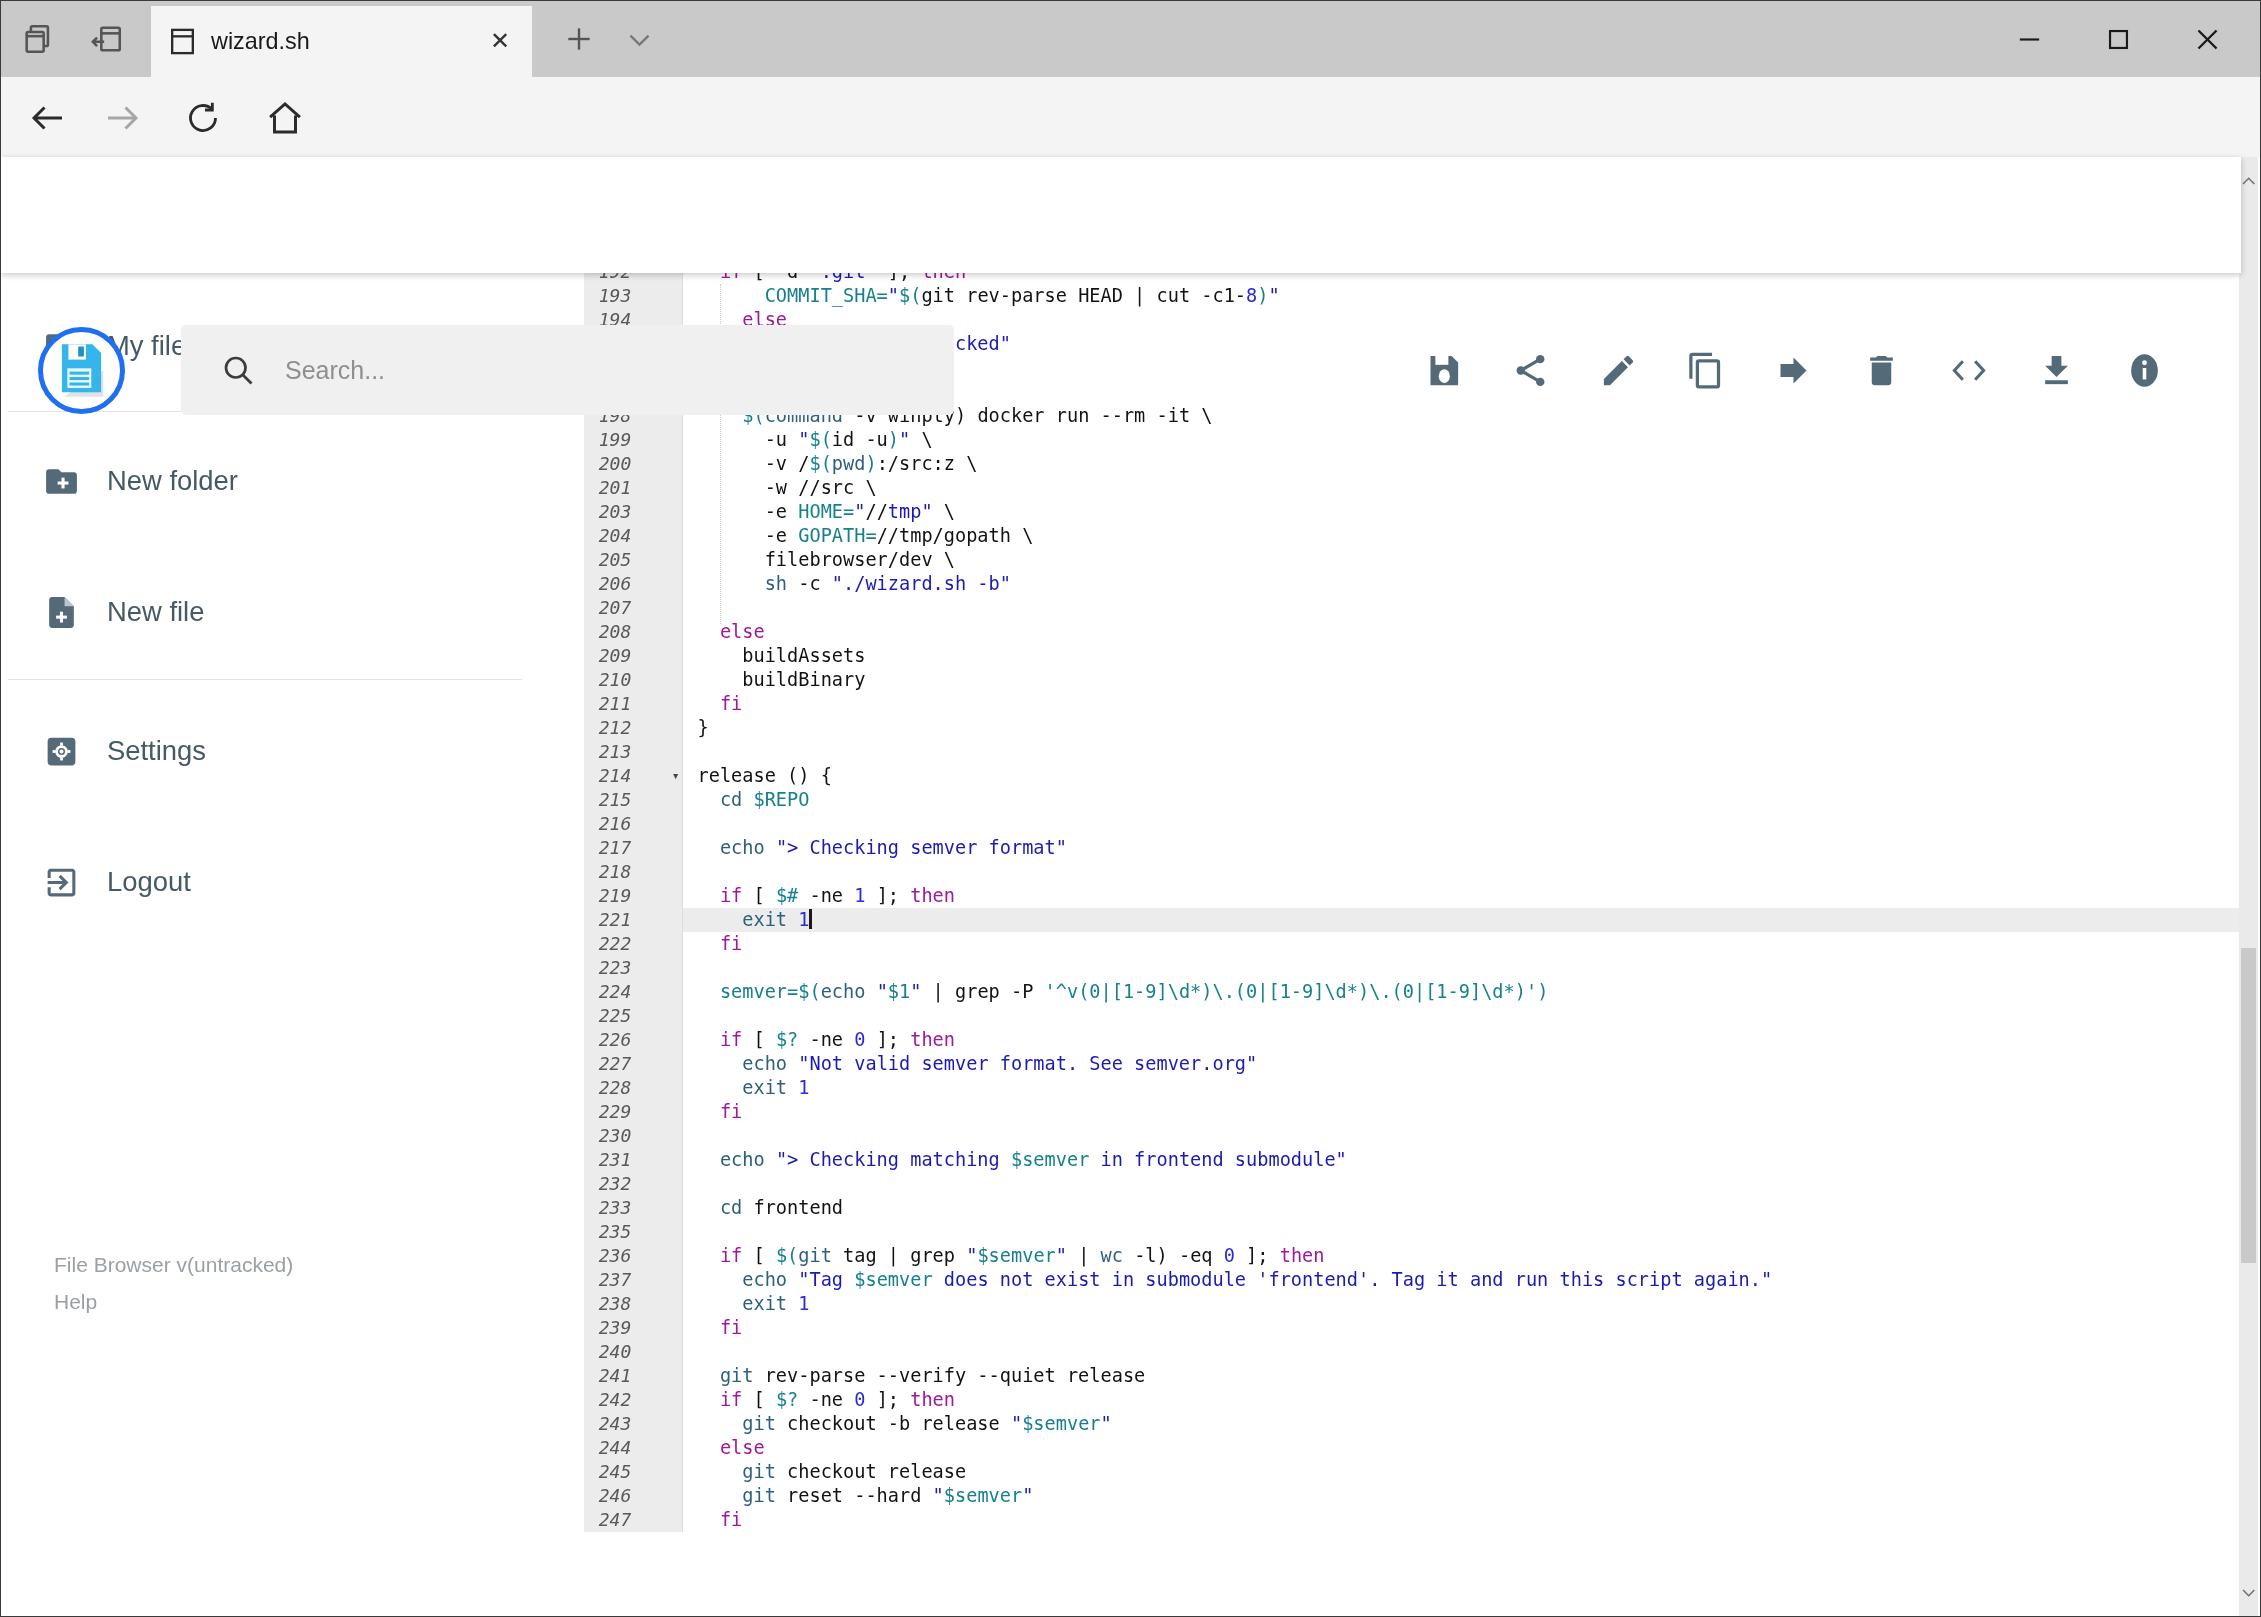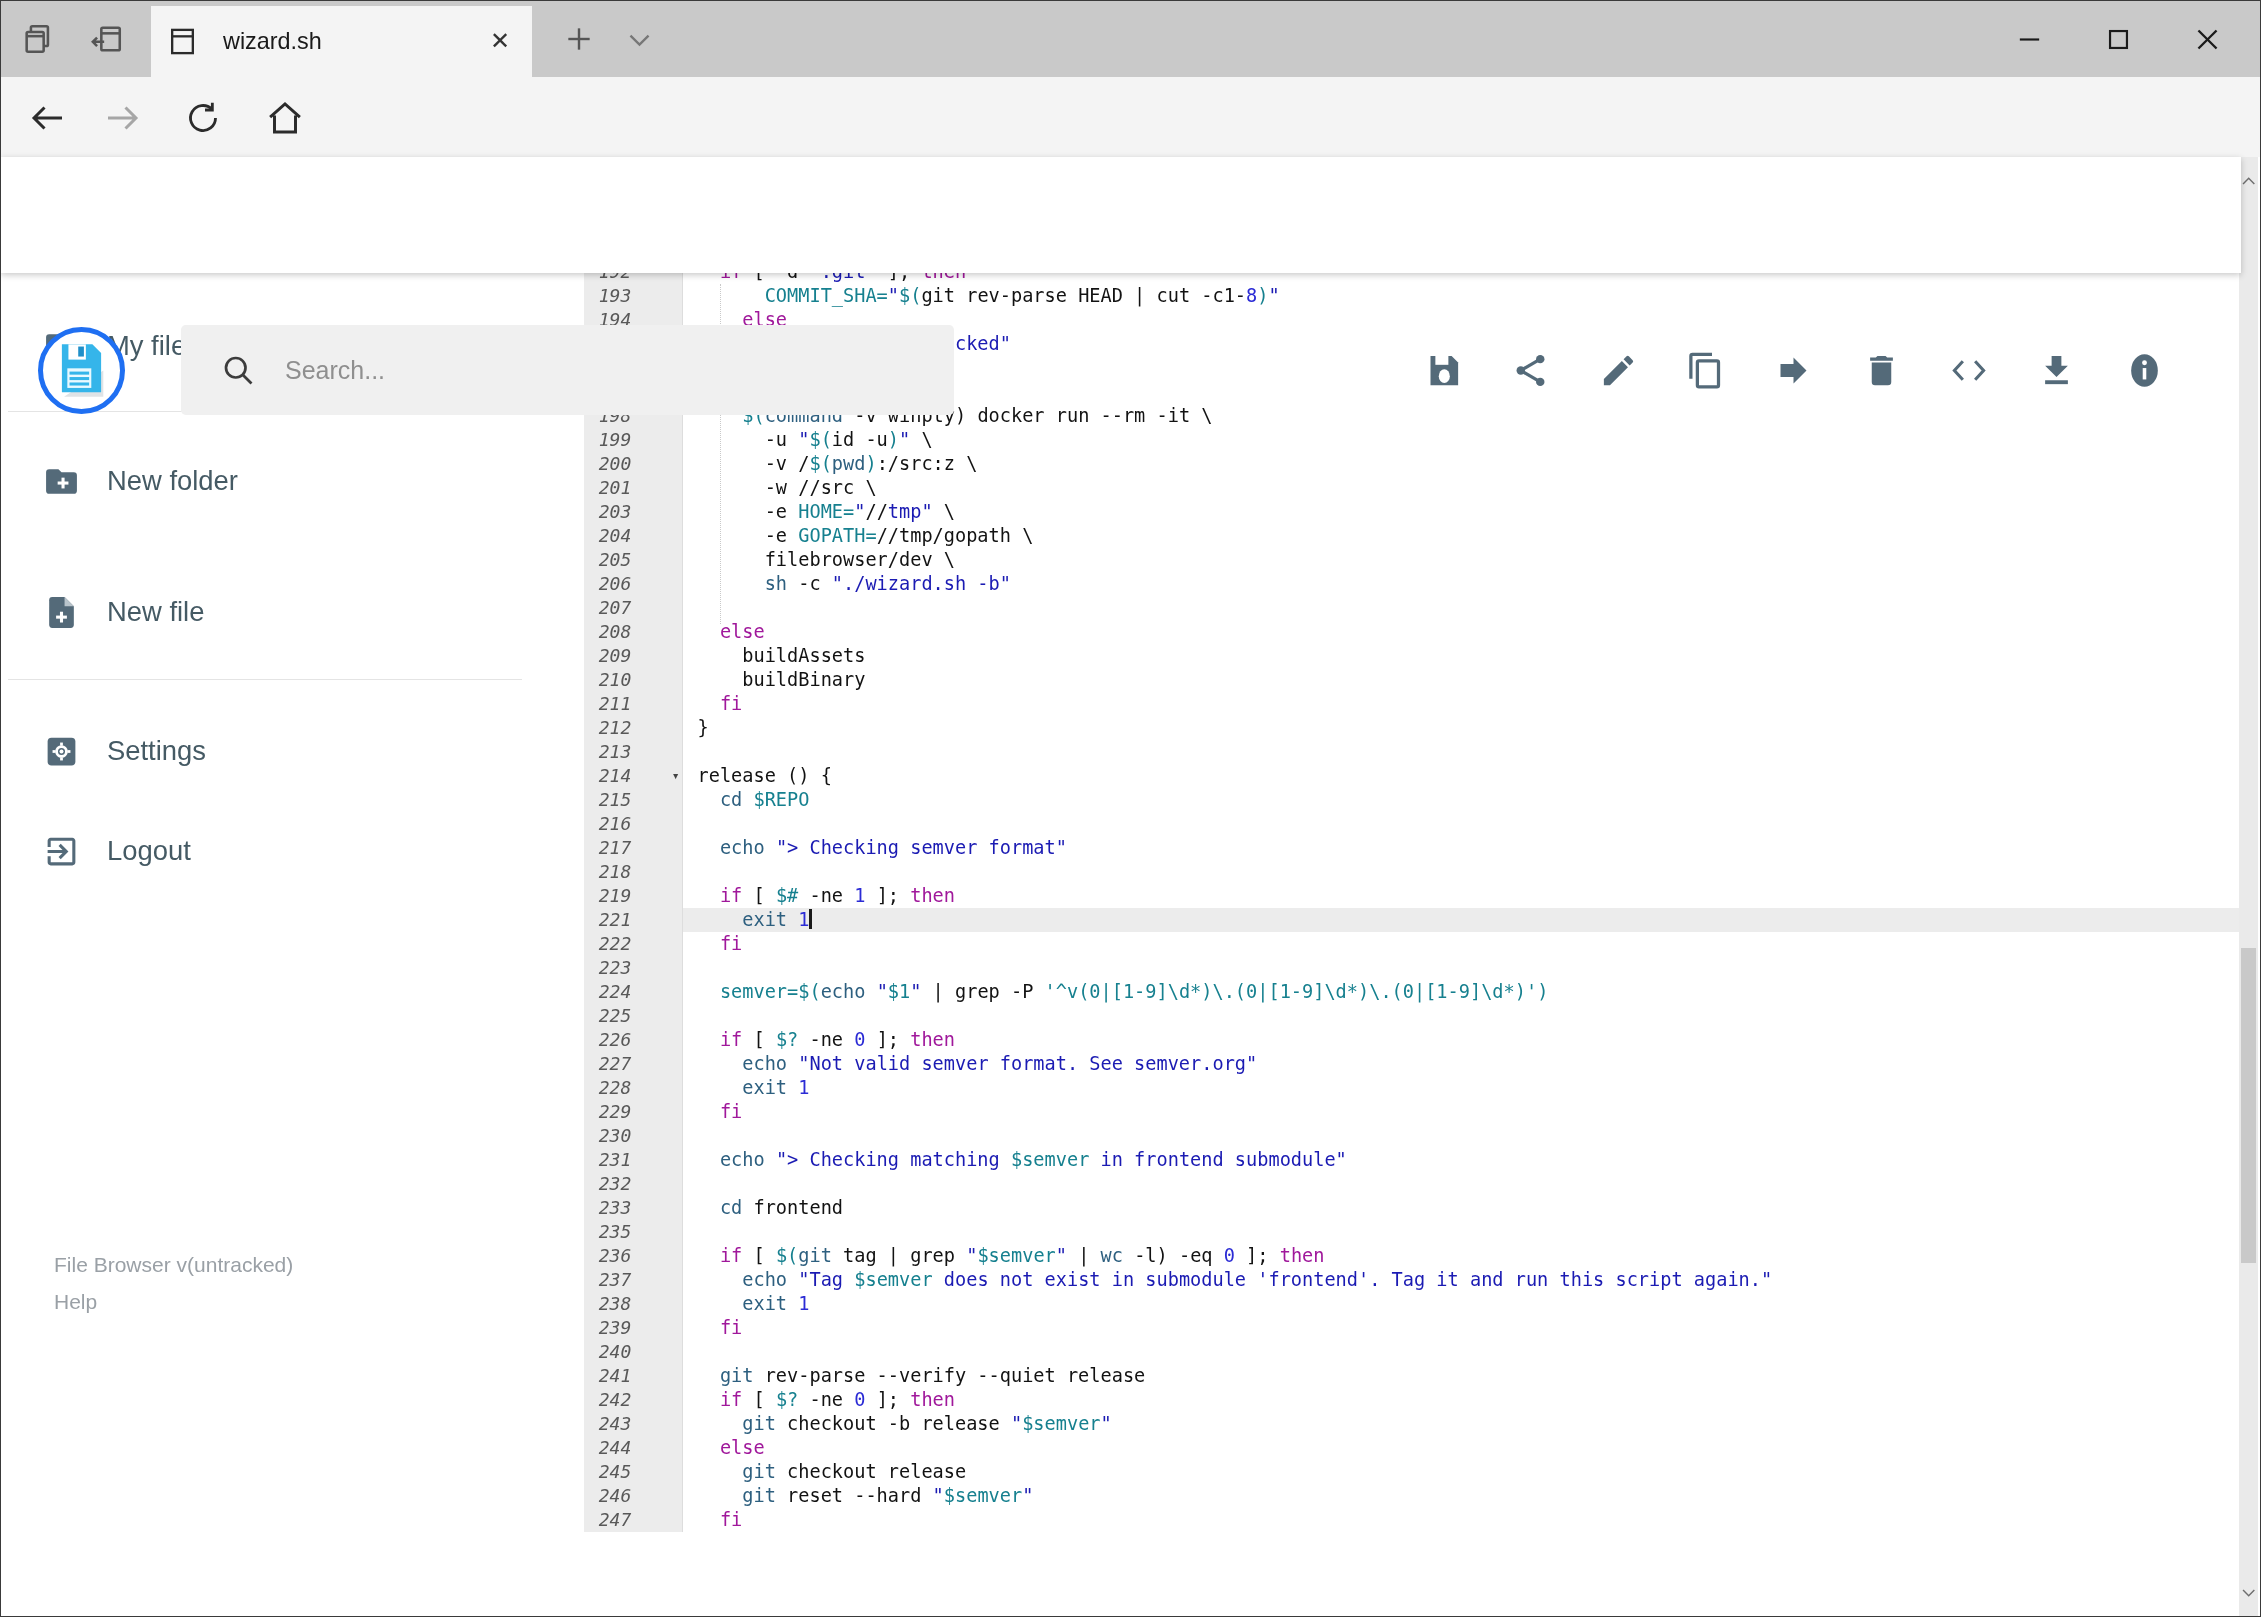--- a/index.html
+++ b/index.html
@@ -6,21 +6,21 @@
   html,body { width:2261px; height:1617px; overflow:hidden; background:#fff;
     font-family:"Liberation Sans", sans-serif; }
   .window { position:relative; width:2261px; height:1617px; background:#fff;
     border:1.6px solid #3a3a3a; overflow:hidden; }
 
   
   .tabbar { position:absolute; left:0; top:0; width:100%; height:76px; background:#c9c9c9; }
   .tab-tools { position:absolute; left:0; top:0; height:76px; display:flex; align-items:center; padding-left:18px; gap:32px; }
   .tool-btn { width:37px; height:37px; display:flex; align-items:center; justify-content:center; }
   .tab { position:absolute; left:150px; top:4.8px; width:381px; height:71px; background:#f4f4f4;
-    display:flex; align-items:center; padding:0 16px; gap:25px; }
+    display:flex; align-items:center; padding:0 16px; gap:13px; }
   .tab-title { font-size:23.4px; color:#1a1a1a; flex:1; }
   .tab-close { font-size:24px; color:#333; width:32px; text-align:center; }
   .newtab-btn { position:absolute; left:559px; top:19.4px; width:37px; height:37px; display:flex; align-items:center; justify-content:center; }
   .tabdrop-btn { position:absolute; left:620px; top:22.6px; width:37px; height:32px; display:flex; align-items:center; justify-content:center; }
   .win-controls { position:absolute; right:8px; top:0; height:76px; display:flex; align-items:center; }
   .win-btn { width:89px; height:76px; display:flex; align-items:center; justify-content:center; }
 
   
   .navbar { position:absolute; left:0; top:76px; width:100%; height:80px; background:#f4f4f4; }
   .nav-btn { position:absolute; top:14.5px; width:52px; height:52px; display:flex; align-items:center; justify-content:center; }
@@ -365,21 +365,21 @@
                 <line x1="12" y1="6.2" x2="12" y2="8.2"></line>
                 <line x1="12" y1="15.8" x2="12" y2="17.8"></line>
                 <line x1="6.2" y1="12" x2="8.2" y2="12"></line>
                 <line x1="15.8" y1="12" x2="17.8" y2="12"></line>
               </g>
               <circle cx="12" cy="12" r="1.3" fill="#fff"></circle>
             </svg>
           </span>
           <span class="side-label">Settings</span>
         </div>
-        <div class="side-item" style="top: 552px;">
+        <div class="side-item" style="top: 583px;">
           <span>
             <svg width="37" height="37" viewBox="0 0 24 24">
               <path d="M10.09 15.59 L11.5 17 l5-5 -5-5 -1.41 1.41 L12.67 11 H3 v2 h9.67 l-2.58 2.59 z M19 3 H5 c-1.11 0-2 .9-2 2 v4 h2 V5 h14 v14 H5 v-4 H3 v4 c0 1.1 .89 2 2 2 h14 c1.1 0 2-.9 2-2 V5 c0-1.1-.9-2-2-2 z" fill="#546a79"></path>
             </svg>
           </span>
           <span class="side-label">Logout</span>
         </div>
       </div>
     <div class="side-div" style="top:138px"></div>
     <div class="side-div" style="top:406px"></div>

